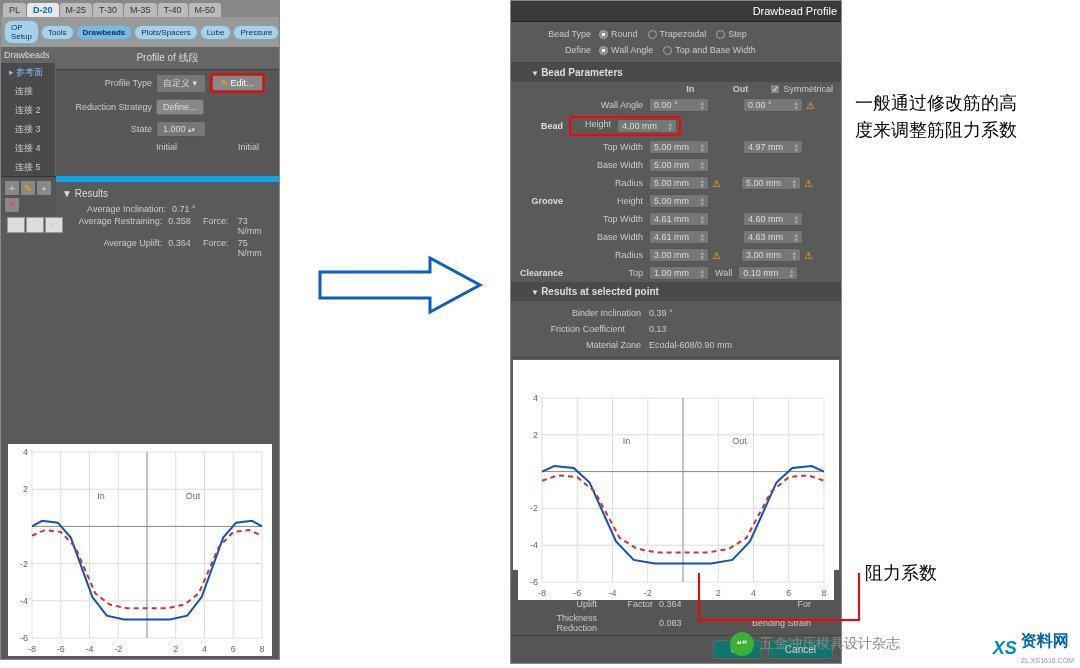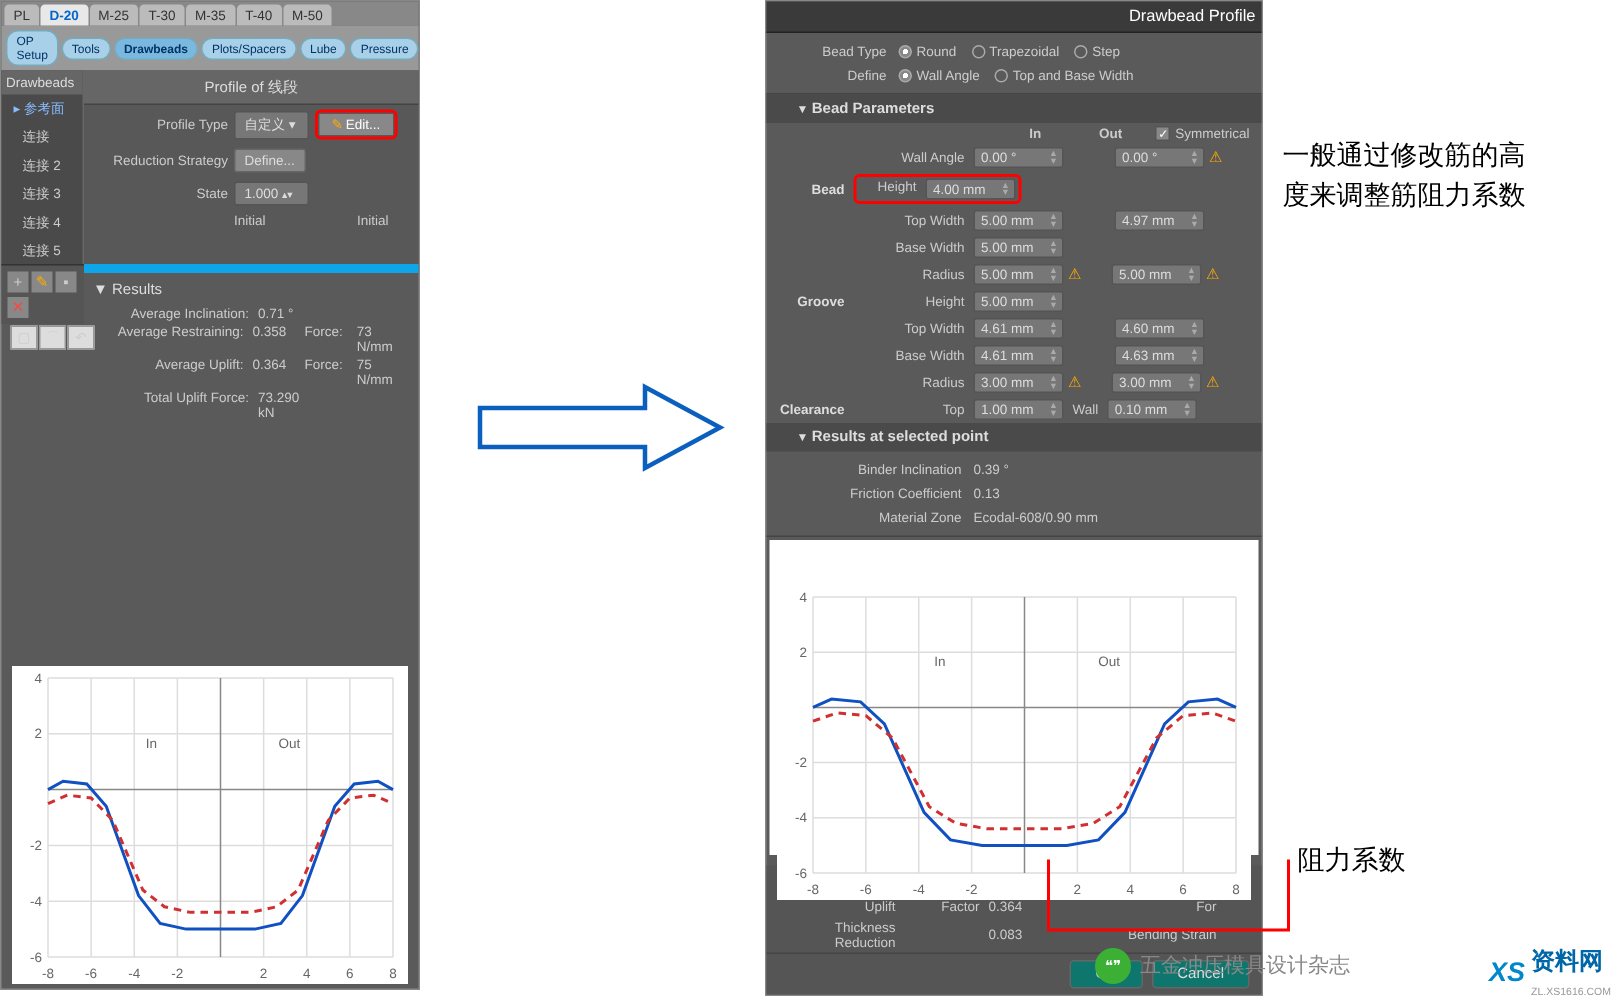--- a/index.html
+++ b/index.html
@@ -197,24 +197,20 @@
             <span class="results-lbl">Average Restraining:</span>
             <span class="results-val">0.358</span>
             <span class="results-lbl2">Force:</span>
             <span>73 N/mm</span>
           </div>
           <div class="results-row">
             <span class="results-lbl">Average Uplift:</span>
             <span class="results-val">0.364</span>
             <span class="results-lbl2">Force:</span>
             <span>75 N/mm</span>
-          </div>
-          <div class="results-row">
-            <span class="results-lbl">Total Uplift Force:</span>
-            <span class="results-val">73.290 kN</span>
           </div>
         </div>
     </div>
   </div>
 </div>
 
 <div class="chart-left">
   <svg id="chart0" width="264" height="212">
       <line x1="24" y1="8" x2="24" y2="194" stroke="#ddd"></line>
       <text x="24" y="208" text-anchor="middle">-8</text>
@@ -385,21 +381,21 @@
       </div>
     </div>
 
   <div class="section-header">Results at selected point</div>
   <div class="rp-section" id="right-results">
       <div class="rp-row">
         <span style="width:130px;text-align:right;padding-right:8px;">Binder Inclination</span>
         <span>0.39 °</span>
       </div>
       <div class="rp-row">
-        <span style="width:130px;text-align:right;padding-right:8px;">Friction Coefficient</span>
+        <span style="width:130px;text-align:right;padding-right:24px;">Friction Coefficient</span>
         <span>0.13</span>
       </div>
       <div class="rp-row">
         <span style="width:130px;text-align:right;padding-right:8px;">Material Zone</span>
         <span>Ecodal-608/0.90 mm</span>
       </div>
     </div>
 
   <div style="height:210px;background:#fff;margin:2px;"></div>
 

